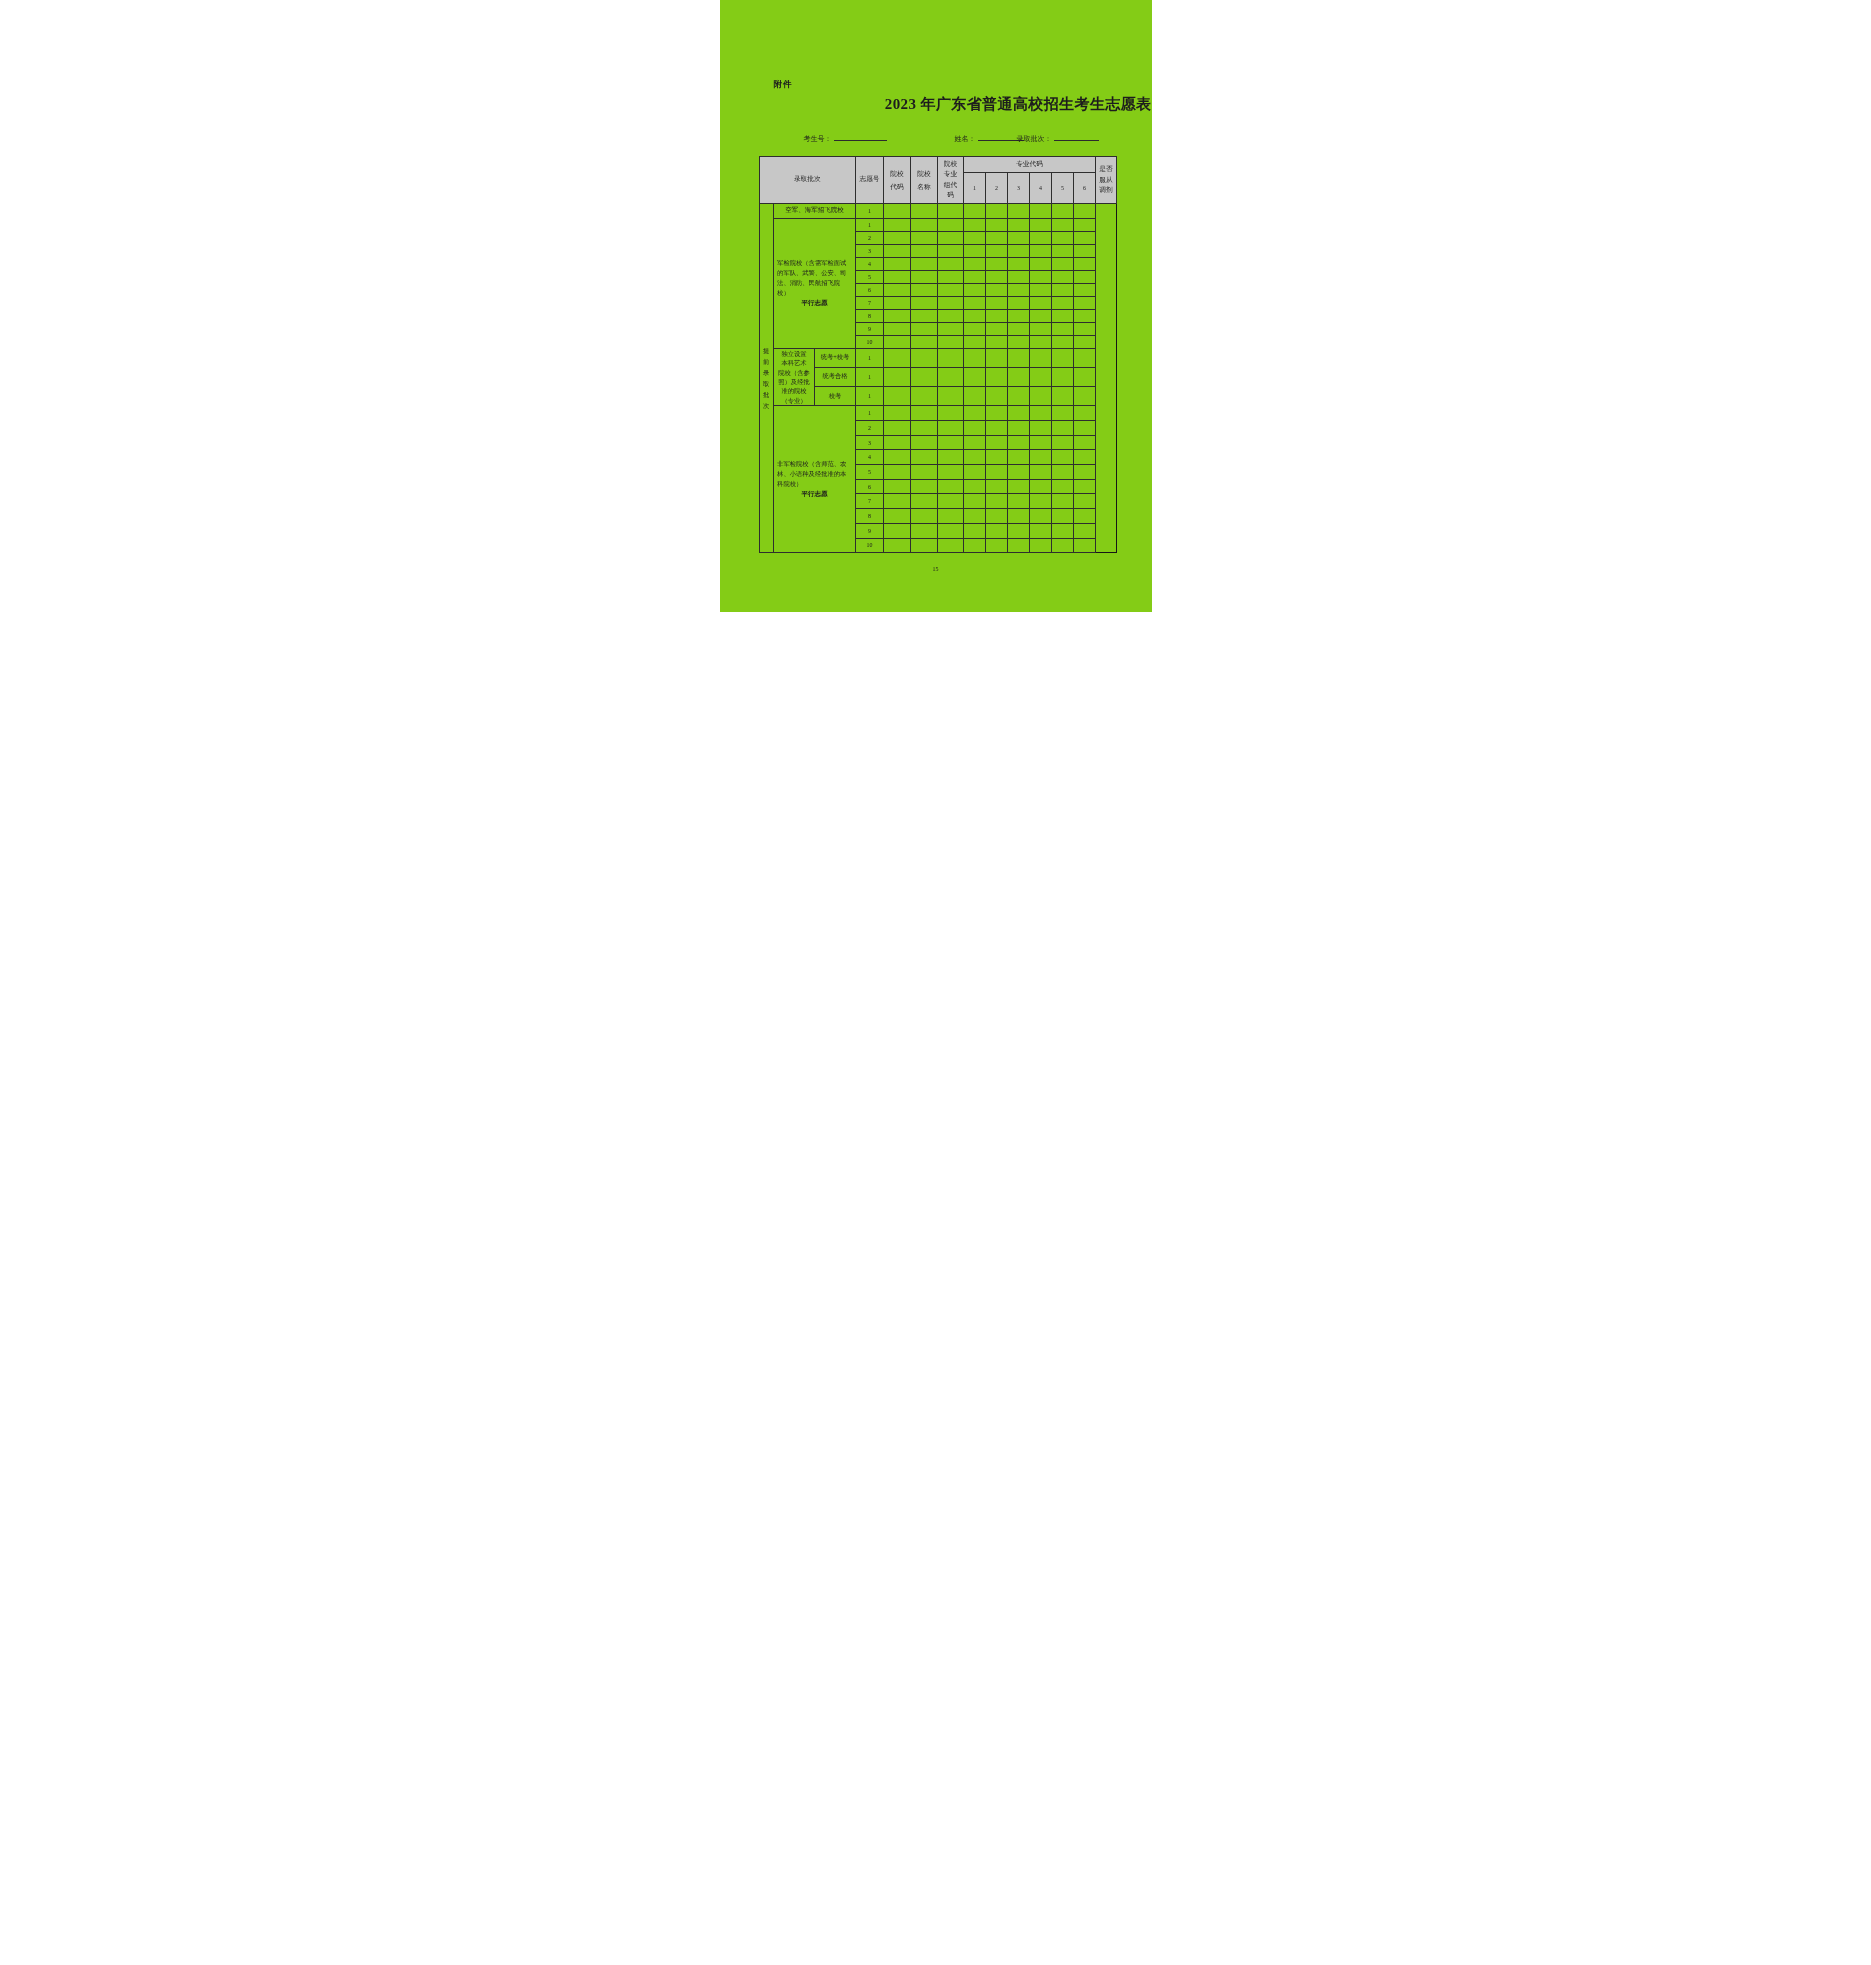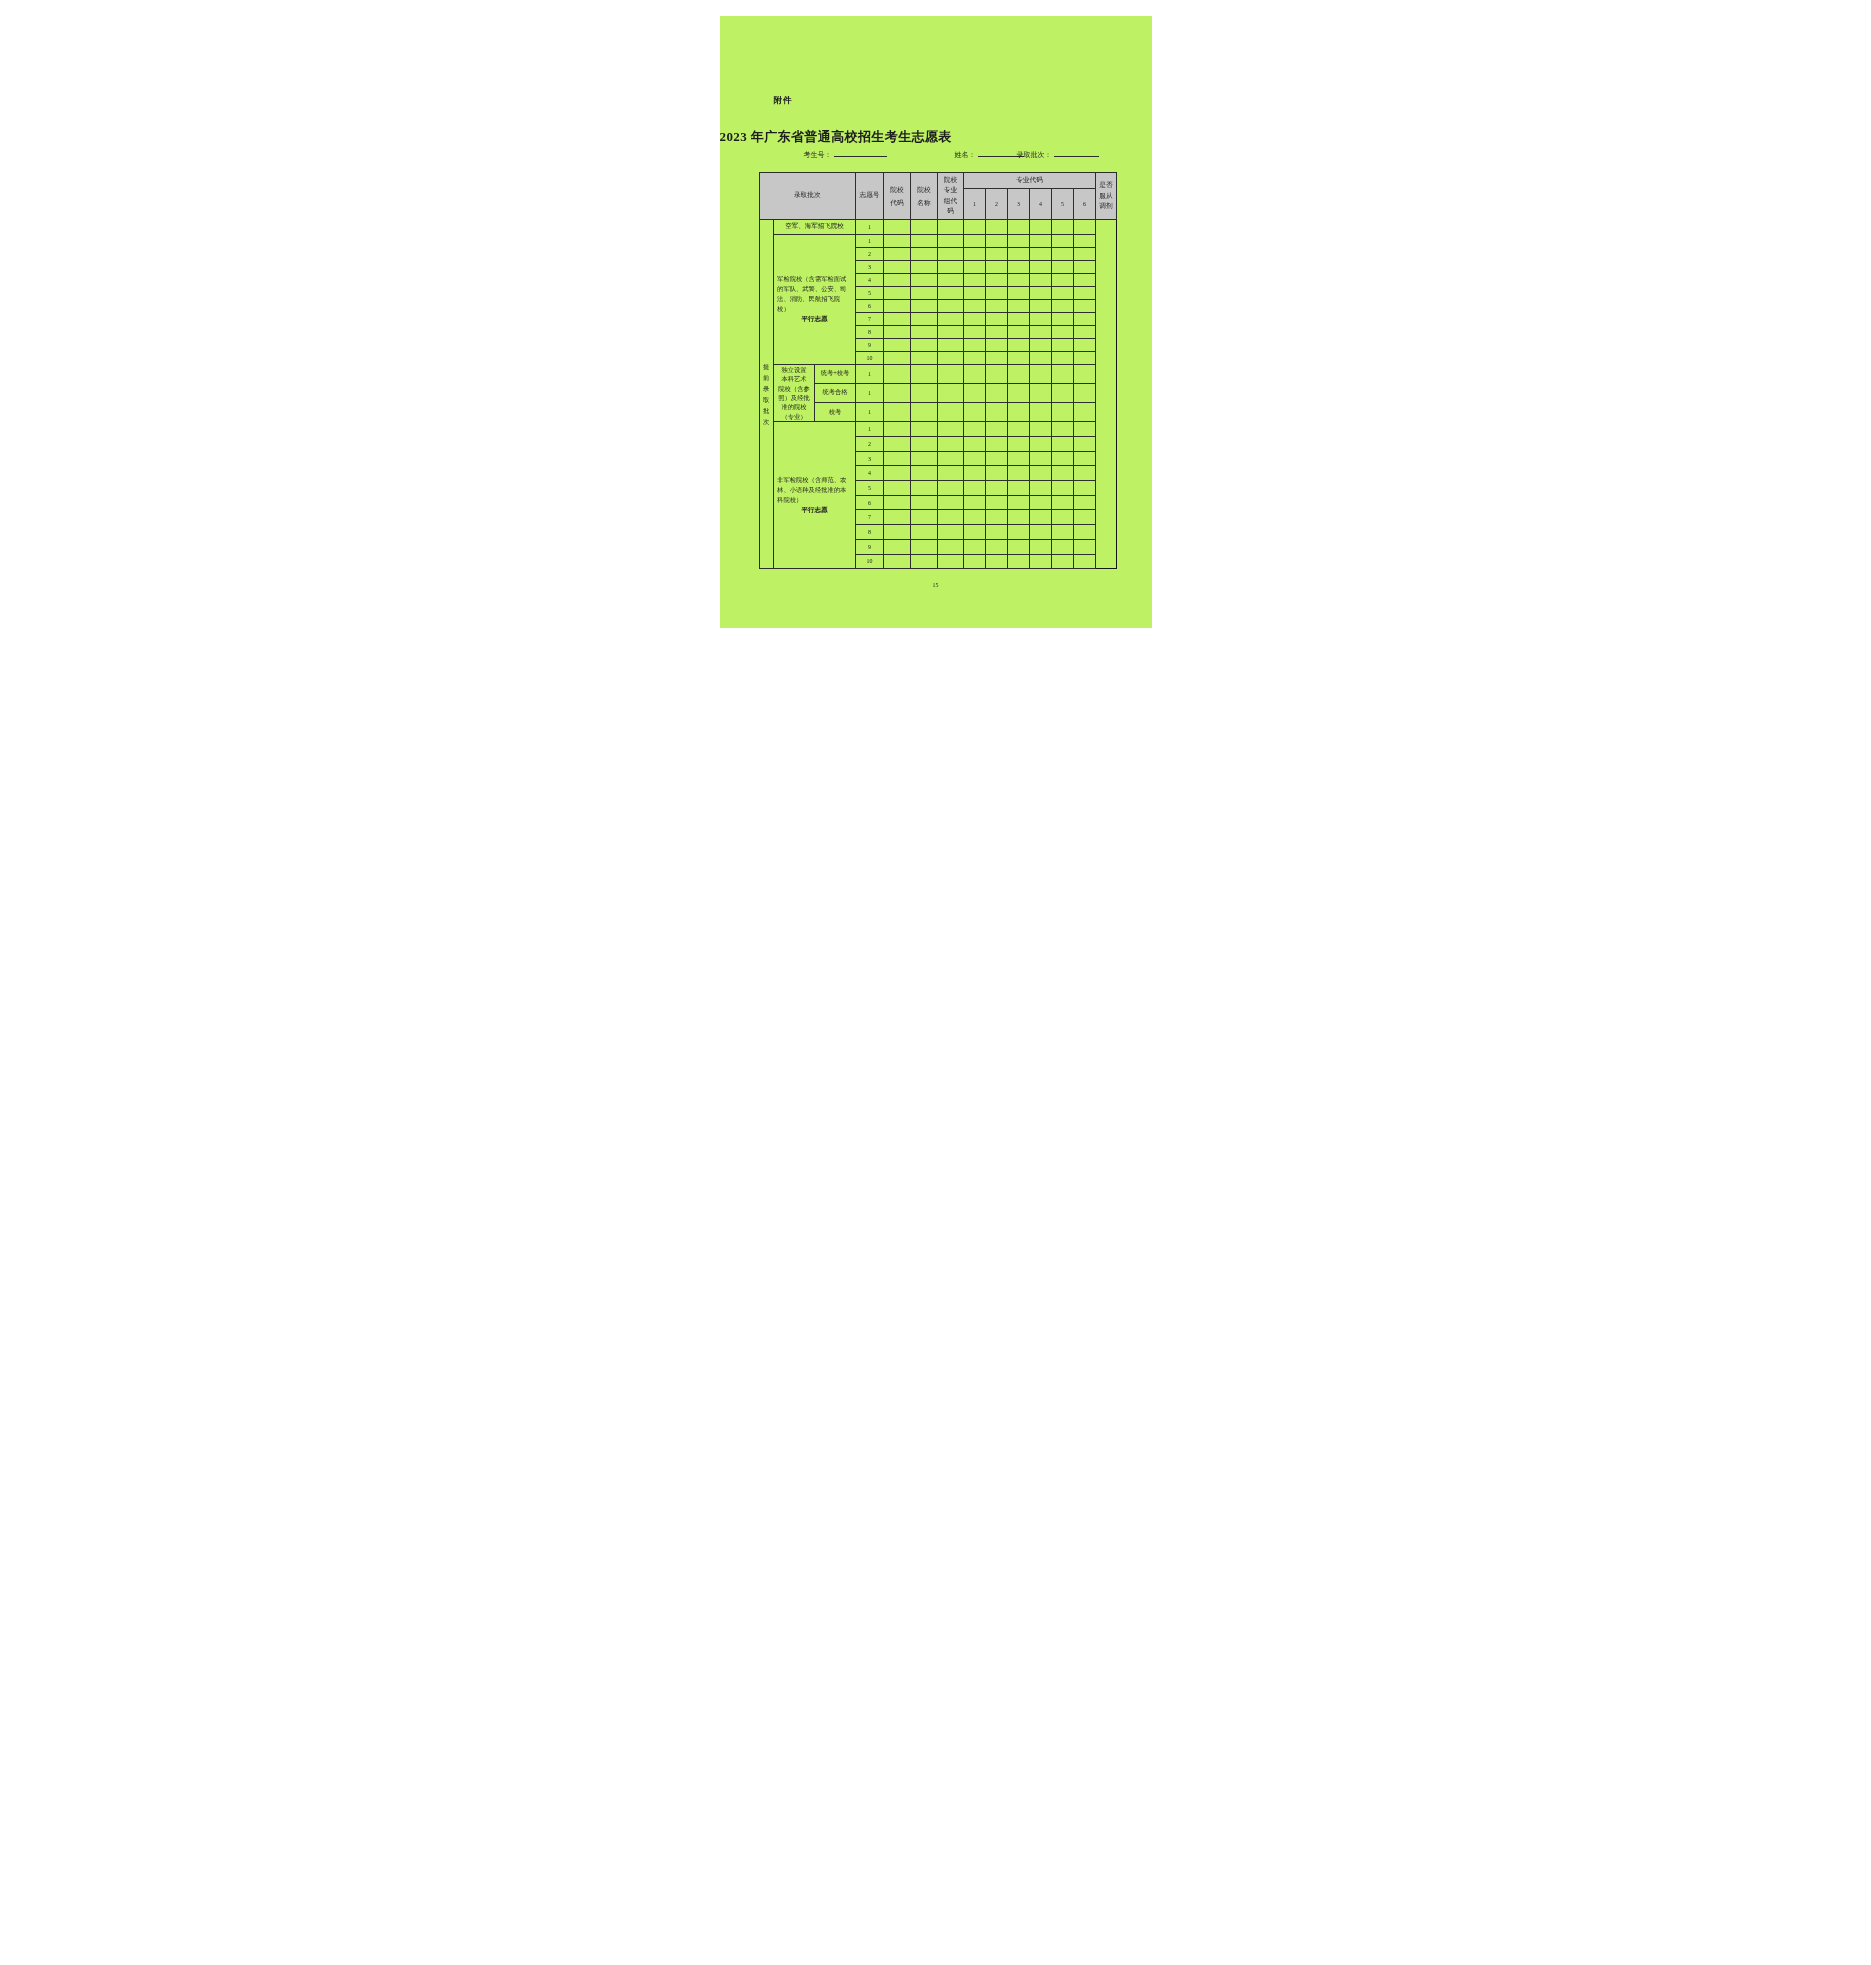--- a/index.html
+++ b/index.html
@@ -1,29 +1,29 @@
 <!DOCTYPE html>
 <html style="font-size:6.3px"><head>
 <meta charset="utf-8">
 <style>
   * { margin:0; padding:0; box-sizing:border-box; }
   html,body { background:#ffffff; }
   body { font-family:"Liberation Serif","DejaVu Serif",serif; }
   .page {
-    position:relative; width:432px; height:612px; margin:16px auto;
-    background:#bef264; color:#1d1d1d; overflow:hidden;
+    position:relative; width:432px; height:612px; margin:0 auto;
+    background:#84cc16; color:#1d1d1d; overflow:hidden;
   }
   .attachment {
     position:absolute; left:54px; top:79px;
     font-family:"Liberation Sans","DejaVu Sans",sans-serif;
     font-weight:600; font-size:8.6px; letter-spacing:0.8px;
   }
   .title {
-    position:absolute; top:112px; left:0; width:100%;
-    text-align:left; font-size:13px; font-weight:bold;
+    position:absolute; top:95px; left:0; width:100%;
+    text-align:right; font-size:15px; font-weight:bold;
     letter-spacing:0.4px; white-space:nowrap;
   }
   .fields { position:absolute; top:134px; left:0; width:100%; height:11.8px; font-size:7px; }
   .field { position:absolute; white-space:nowrap; }
   .f1 { left:84px; } .f2 { left:202px;padding-left:33px; } .f3 { left:297px; }
   .uline { display:inline-block; border-bottom:0.8px solid #2c2c2c; height:6.3px; margin-left:2.8px; }
   .u1 { width:53px; } .u2 { width:46px; } .u3 { width:45px; }
 
   table.vt {
     position:absolute; left:39px; top:156px; width:357px;

